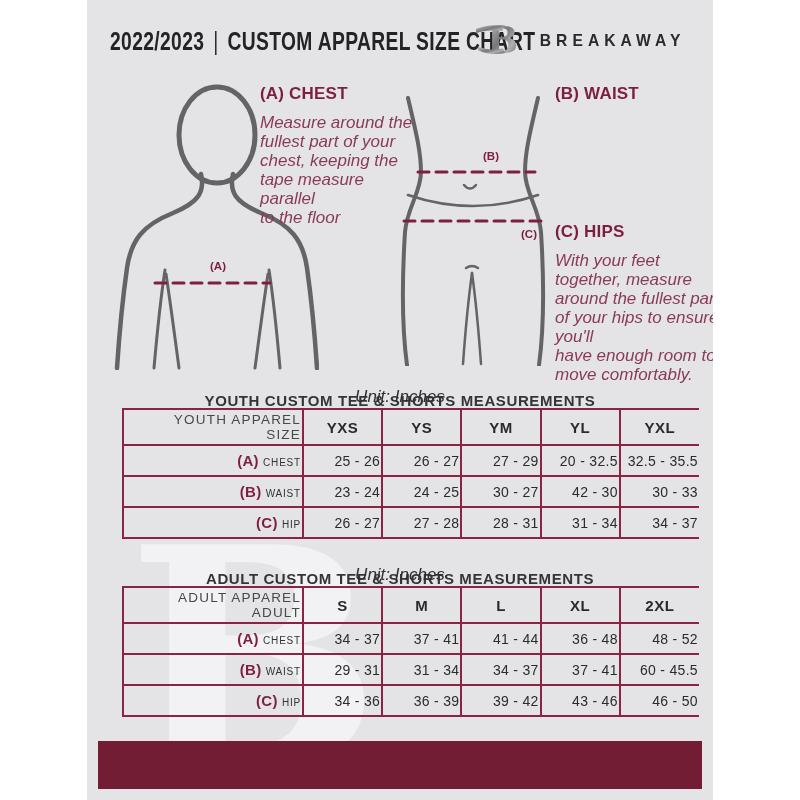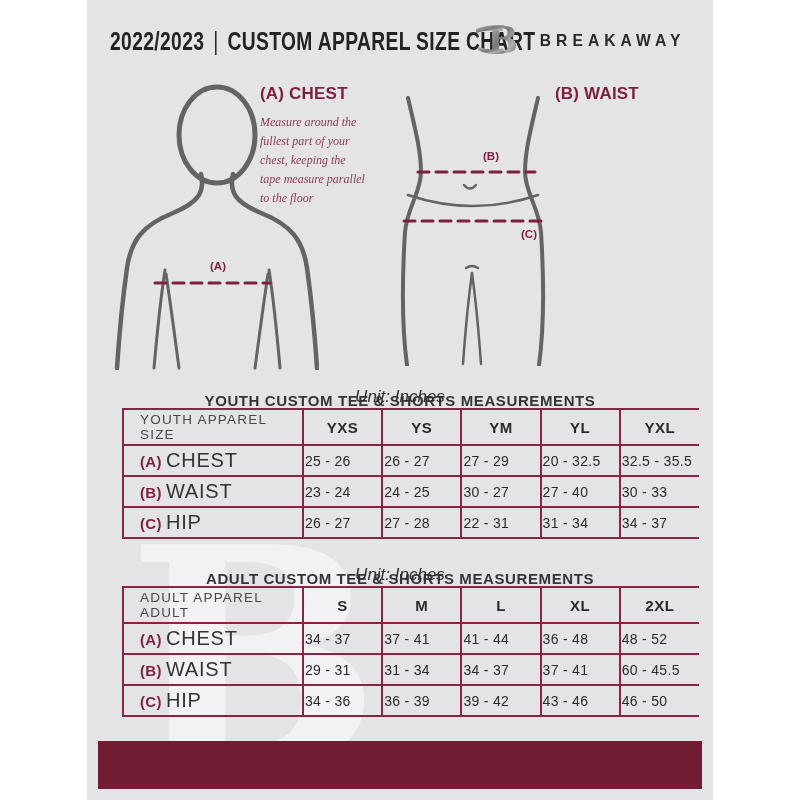--- a/index.html
+++ b/index.html
@@ -26,22 +26,22 @@
     font-weight:bold;font-size:17px;letter-spacing:5.5px;color:#2a2a2c;
     transform:scaleX(0.92);transform-origin:right center;margin-top:6px;
   }
   
   .fig{position:absolute;z-index:2;}
   .guide-block{position:absolute;z-index:2;}
   .guide-heading{
     font-weight:bold;font-size:17px;color:#7c1f3f;letter-spacing:0.2px;margin:0 0 9px 0;
   }
   .guide-body{
-    font-style:italic;font-size:12px;line-height:19px;color:#8a3a59;
-    white-space:pre-line;margin:0;font-family:Liberation Serif, serif;
+    font-style:italic;font-size:17px;line-height:19px;color:#8a3a59;
+    white-space:pre-line;margin:0;
   }
   .marker{
     position:absolute;z-index:3;font-weight:bold;font-size:11.5px;color:#7c1f3f;
   }
   
   .section-title{
     position:absolute;left:20px;right:20px;text-align:center;z-index:2;
     font-weight:bold;font-size:15px;letter-spacing:0.6px;color:#353537;margin-top:24px;
   }
   .section-unit{
@@ -53,25 +53,25 @@
     position:absolute;left:35px;width:576px;z-index:2;
     border-collapse:collapse;table-layout:fixed;
     border-left:2px solid #8b2444;
   }
   .size-table col.c0{width:180px;}
   .size-table col.cn{width:79.2px;}
   .size-table thead tr{border-top:2px solid #8b2444;}
   .size-table tr{border-bottom:2px solid #8b2444;}
   .size-table th + th, .size-table td + td{border-left:2px solid #8b2444;border-radius:9px;}
   .size-table th{height:32px;font-weight:bold;font-size:15px;color:#2a2a2c;letter-spacing:0.5px;}
-  .size-table td{height:27px;text-align:left;font-size:14px;color:#2b2b2d;letter-spacing:0.3px;}
-  .size-table .left{text-align:left;padding-left:16px;}
+  .size-table td{height:27px;text-align:right;font-size:14px;color:#2b2b2d;letter-spacing:0.3px;}
+  .size-table .left{text-align:right;padding-left:16px;}
   .size-table th.left{font-weight:normal;font-size:13.5px;letter-spacing:1.2px;color:#48484b;}
   .row-key{color:#7d1f3f;font-weight:bold;font-size:15px;}
-  .row-lbl{color:#333335;font-size:20px;letter-spacing:0.8px;}
+  .row-lbl{color:#333335;font-size:10px;letter-spacing:0.8px;}
   
   .footer-bar{
     position:absolute;left:11px;top:741px;width:604px;height:48px;
     background:#731d35;z-index:3;
   }
   .watermark{
     position:absolute;left:40px;top:538px;z-index:1;
     font-family:"DejaVu Serif", serif;font-weight:bold;font-size:300px;line-height:0.8;
     color:#f2f2f5;
   }
@@ -134,20 +134,30 @@
     <p class="guide-heading">(A) CHEST</p>
     <p class="guide-body">Measure around the
 fullest part of your
 chest, keeping the
 tape measure parallel
 to the floor</p>
   </div>
   <div class="guide-block" style="left:468px;top:84px;width:160px;">
     <p class="guide-heading">(B) WAIST</p>
   </div>
+  <div class="guide-block" style="left:468px;top:222px;width:165px;">
+    <p class="guide-heading">(C) HIPS</p>
+    <p class="guide-body">With your feet
+together, measure
+around the fullest part
+of your hips to ensure
+you'll
+have enough room to
+move comfortably.</p>
+  </div>
 
   <div class="section-title" style="top:368px;">YOUTH CUSTOM TEE &amp; SHORTS MEASUREMENTS</div>
   <div class="section-unit" style="top:387px;">Unit: Inches</div>
 
   <table class="size-table" style="top:408px;">
     <colgroup>
         <col class="c0">
         <col class="cn">
         <col class="cn">
         <col class="cn">
@@ -171,28 +181,28 @@
         <td>26 - 27</td>
         <td>27 - 29</td>
         <td>20 - 32.5</td>
         <td>32.5 - 35.5</td>
       </tr>
       <tr>
         <td class="left"><span class="row-key">(B)</span> <span class="row-lbl">WAIST</span></td>
         <td>23 - 24</td>
         <td>24 - 25</td>
         <td>30 - 27</td>
-        <td>27 - 40</td>
+        <td>42 - 30</td>
         <td>30 - 33</td>
       </tr>
       <tr>
         <td class="left"><span class="row-key">(C)</span> <span class="row-lbl">HIP</span></td>
         <td>26 - 27</td>
         <td>27 - 28</td>
-        <td>22 - 31</td>
+        <td>28 - 31</td>
         <td>31 - 34</td>
         <td>34 - 37</td>
       </tr>
     </tbody>
   </table>
 
   <div class="section-title" style="top:546px;">ADULT CUSTOM TEE &amp; SHORTS MEASUREMENTS</div>
   <div class="section-unit" style="top:565px;">Unit: Inches</div>
 
   <table class="size-table" style="top:586px;">

